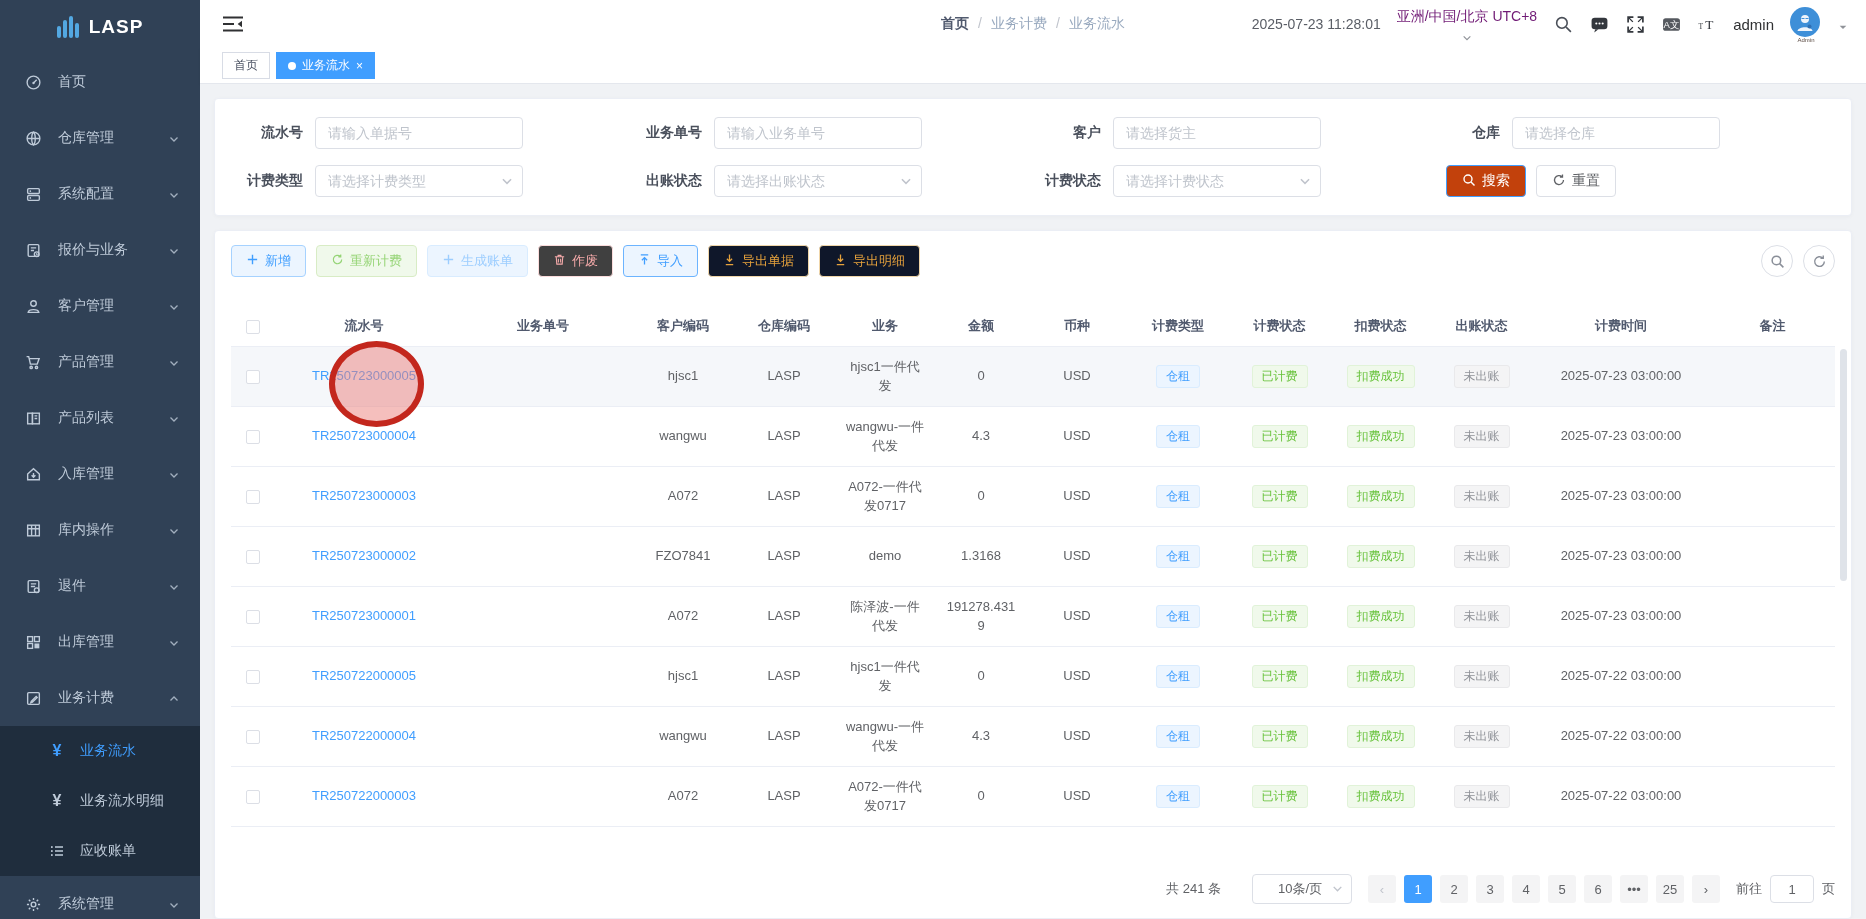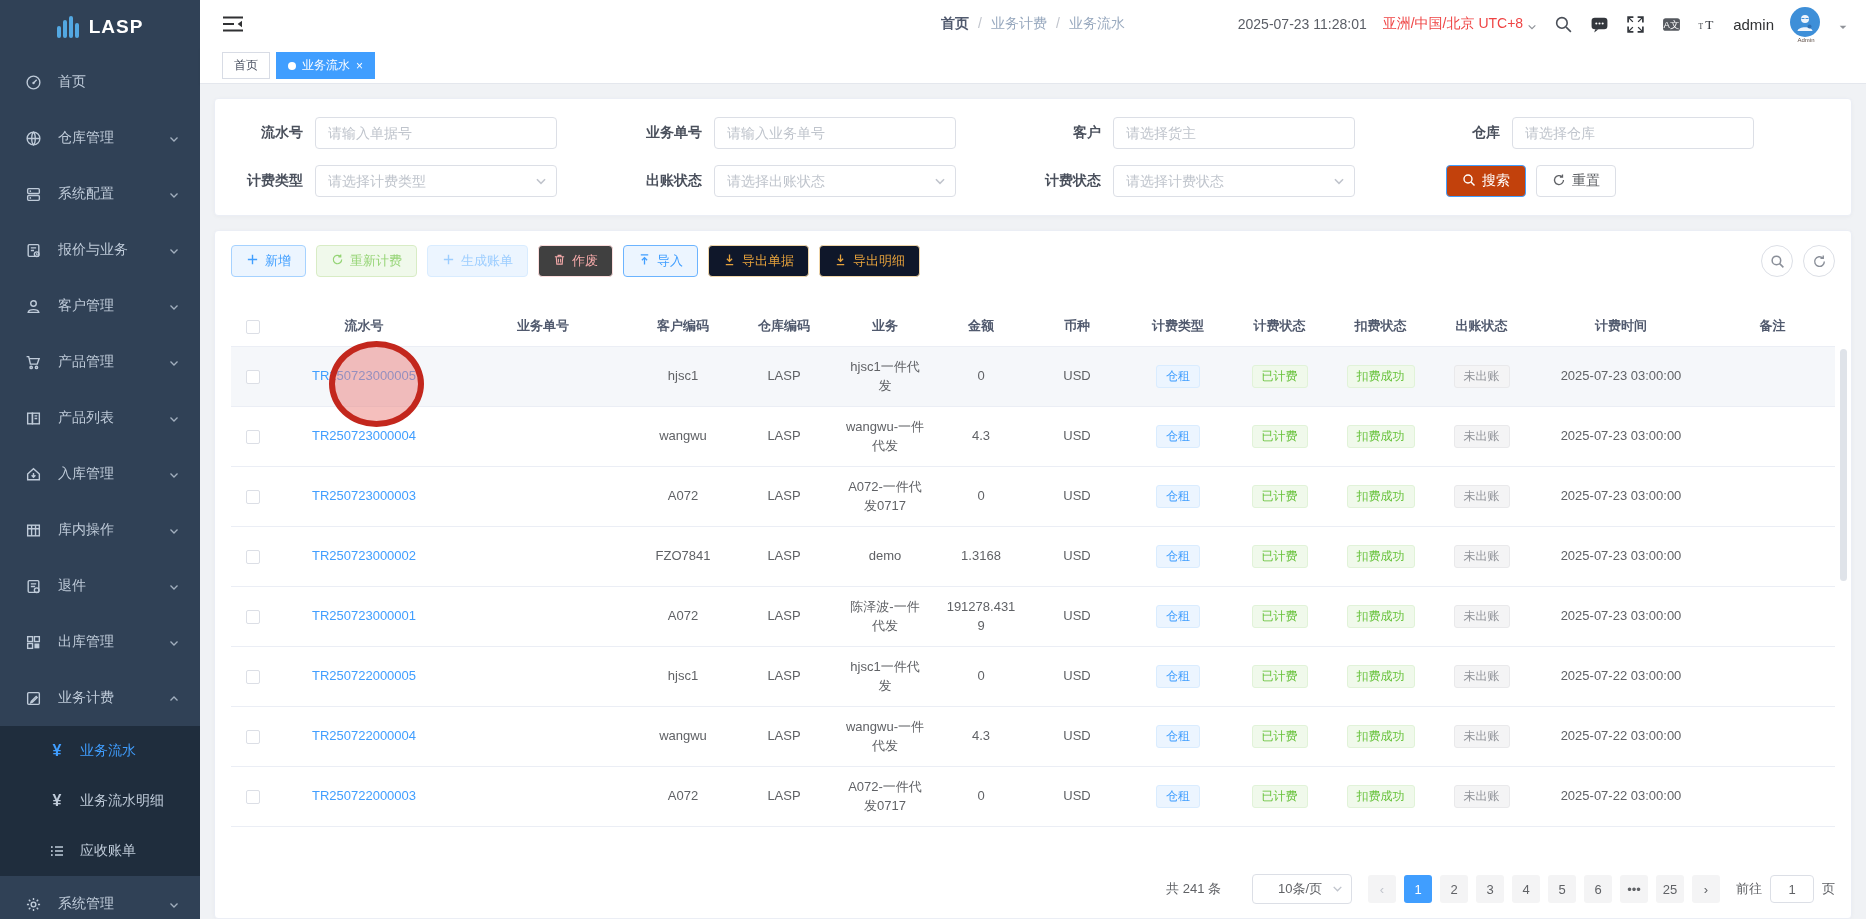--- a/index.html
+++ b/index.html
@@ -32,21 +32,21 @@
   .navbar { height:48px; background:#fff; display:flex; align-items:center; padding:0 18px 0 22px; position:relative; flex:0 0 48px; }
   .hamburger { width:22px; height:18px; cursor:pointer; }
   .hamburger svg { width:22px; height:18px; }
   .breadcrumb { position:absolute; left:0; right:0; display:flex; justify-content:center; gap:9px; font-size:14px; pointer-events:none; }
   .breadcrumb span { pointer-events:auto; }
   .bc-item { color:#97a8be; cursor:pointer; }
   .bc-item.first { color:#515a6e; font-weight:600; }
   .bc-sep { color:#c0c4cc; }
   .nav-right { margin-left:auto; display:flex; align-items:center; gap:16px; z-index:2; }
   .nav-datetime { color:#5a5e66; }
-  .nav-tz { color:#ef4444; display:flex; align-items:center; gap:4px; cursor:pointer; }
+  .nav-tz { color:#701a75; display:flex; align-items:center; gap:4px; cursor:pointer;flex-direction:column; }
   .nav-ico { width:20px; height:20px; display:inline-flex; align-items:center; justify-content:center; cursor:pointer; color:#4a4f58; }
   .nav-ico svg { width:19px; height:19px; }
   .nav-user { color:#303133; font-size:15px; }
   .avatar-wrap { position:relative; width:32px; height:34px; cursor:pointer; }
   .avatar { width:30px; height:30px; border-radius:50%; background:#3e8fd8; display:flex; align-items:center; justify-content:center; overflow:hidden; }
   .avatar svg { width:22px; height:22px; }
   .avatar-label { position:absolute; bottom:-2px; left:0; right:0; text-align:center; font-size:6px; color:#5a4a42; }
   .caret-down { width:10px; height:10px; color:#909399; cursor:pointer; }
   .caret-down svg{ width:10px; height:10px; }
 
@@ -58,21 +58,21 @@
 
   .content { flex:1; padding:14px 14px 0; display:flex; flex-direction:column; gap:14px; min-height:0; background:#f0f2f5; }
   .card { background:#fff; border-radius:4px; border:1px solid #ebeef5; box-shadow:0 1px 4px rgba(0,0,0,.03); }
 
   
   .filter-card { padding:18px 20px; flex:0 0 auto; }
   .form-grid { display:grid; grid-template-columns:repeat(4,1fr); }
   .form-grid + .form-grid { margin-top:16px; }
   .fitem { display:flex; align-items:center; }
   .flabel { width:80px; text-align:right; padding-right:12px; color:#4a505c; font-weight:600; font-size:14px; white-space:nowrap; }
-  .finput { position:relative; width:242px; height:32px; }
+  .finput { position:relative; width:208px; height:32px; }
   .finput input { width:100%; height:100%; border:1px solid #dcdfe6; border-radius:4px; padding:0 12px; font-size:14px; color:#606266; outline:none; font-family:inherit; }
   .finput input::placeholder { color:#bfc4cc; }
   .finput .sel-arrow { position:absolute; right:9px; top:9px; width:14px; height:14px; color:#c0c4cc; pointer-events:none; }
   .finput .sel-arrow svg { width:14px; height:14px; }
   .fbtns { display:flex; gap:10px; padding-left:14px; }
   .btn { height:32px; display:inline-flex; align-items:center; gap:6px; padding:0 15px; border-radius:4px; font-size:14px; cursor:pointer; border:1px solid #dcdfe6; background:#fff; color:#606266; font-family:inherit; }
   .btn svg { width:14px; height:14px; }
   .btn-primary { background:#c2410c; border-color:#409eff; color:#fff; }
 
   

